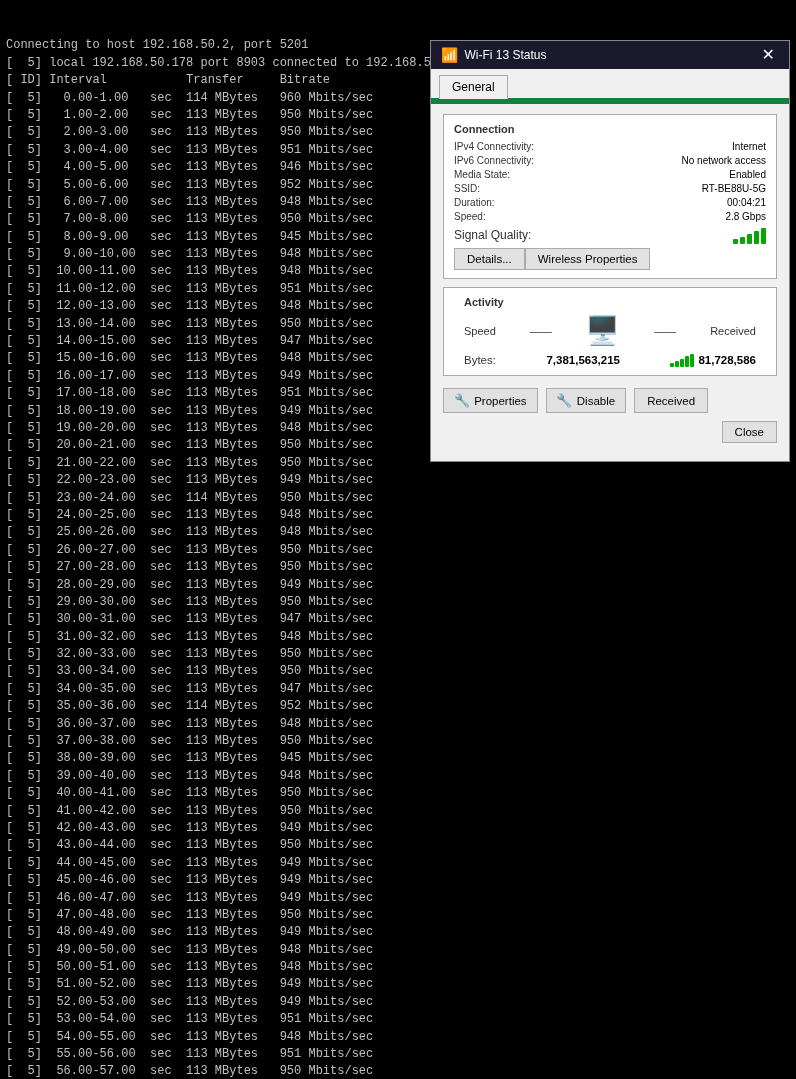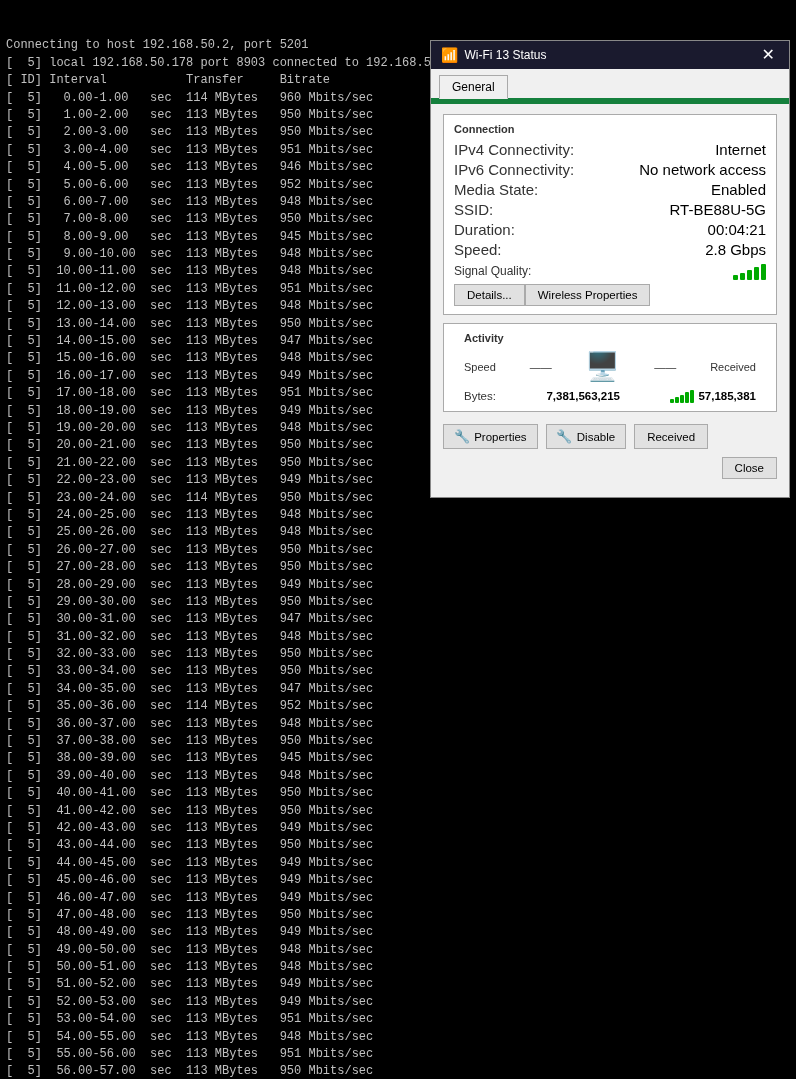--- a/index.html
+++ b/index.html
@@ -91,21 +91,21 @@
     .section-box-title {
       font-size: 11px;
       font-weight: bold;
       color: #333;
       margin-bottom: 6px;
     }
     .info-row {
       display: flex;
       justify-content: space-between;
       margin-bottom: 3px;
-      font-size: 15px;
+      font-size: 10px;
     }
     .info-label { color: #333; }
     .info-value { color: #000; font-weight: 500; }
     .signal-row {
       display: flex;
       justify-content: space-between;
       align-items: center;
       margin-top: 4px;
     }
     .signal-bars {
@@ -276,21 +276,21 @@
         <span class="bytes-label">Bytes:</span>
         <span class="bytes-sent">7,381,563,215</span>
         <div class="bytes-recv-area">
           <div class="recv-bars">
             <div class="rbar" style="height:4px;"></div>
             <div class="rbar" style="height:6px;"></div>
             <div class="rbar" style="height:8px;"></div>
             <div class="rbar" style="height:11px;"></div>
             <div class="rbar" style="height:13px;"></div>
           </div>
-          <span class="bytes-sent">57,185,381</span>
+          <span class="bytes-sent">81,728,586</span>
         </div>
       </div>
     </div>
 
     <div class="bottom-btns">
       <button class="btn-with-icon">
         <span class="prop-icon">🔧</span>
         <span>Properties</span>
       </button>
       <button class="btn-with-icon">

